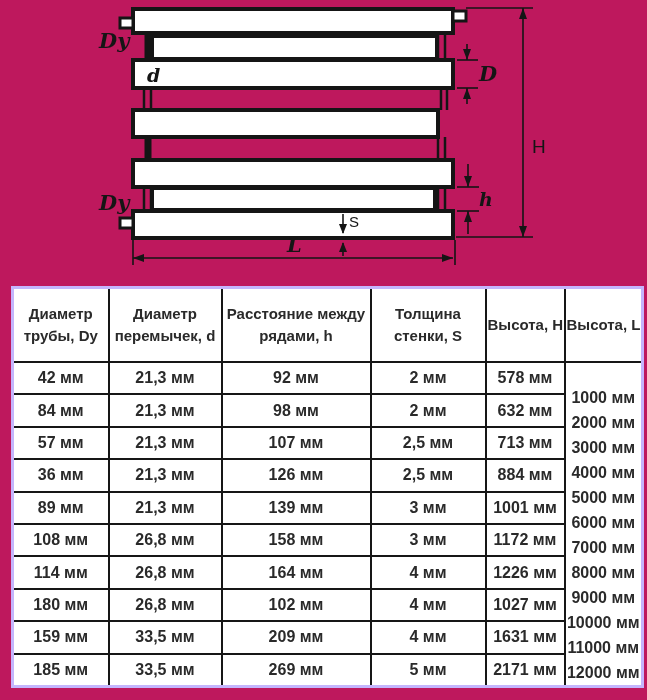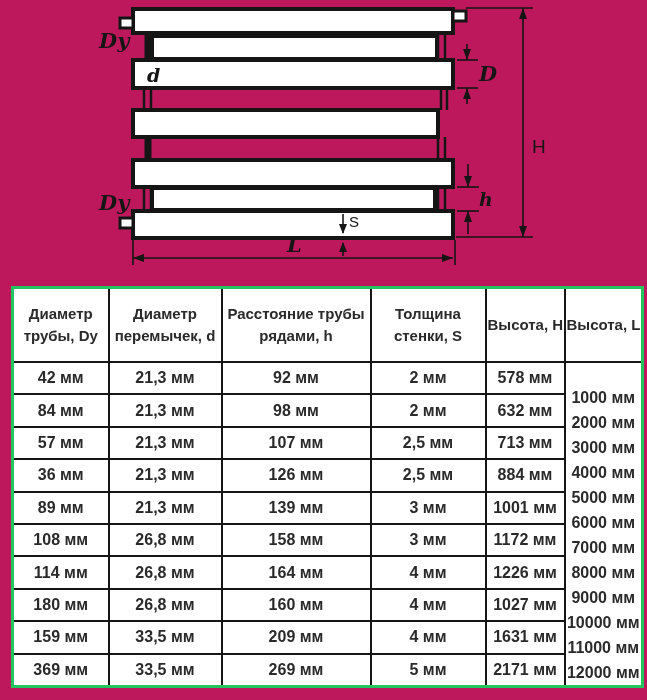--- a/index.html
+++ b/index.html
@@ -4,21 +4,21 @@
 <style>
   html,body{margin:0;padding:0;background:#ffffff;}
   body{width:647px;height:700px;position:relative;overflow:hidden;
        font-family:"Liberation Sans",sans-serif;}
   #stage{position:absolute;inset:0;background:#be185d;}
   #drawing{position:absolute;left:0;top:0;}
 
   table.spec{position:absolute;left:11px;top:286px;width:630px;
     border-collapse:collapse;table-layout:fixed;
     font-family:"Liberation Sans",sans-serif;font-weight:bold;color:#2a2a2a;
-    border:3px solid #22c55e;}
+    border:3px solid #c4b5fd;}
   table.spec th, table.spec td{border:2px solid #161616;text-align:center;
     vertical-align:middle;padding:0 1px;background:#fff;}
   table.spec th{height:72px;font-size:15px;line-height:1.5;font-weight:bold;}
   table.spec th.oneline{white-space:nowrap;}
   table.spec td{height:29px;font-size:16px;white-space:nowrap;}
   td.len-cell{vertical-align:top;padding:0;}
   .len-list{padding-top:22px;}
   .len-list div{line-height:25px;font-size:16px;text-align:center;white-space:nowrap;}
 
   
@@ -126,21 +126,21 @@
         <col style="width:113px">
         <col style="width:149px">
       <col style="width:115px">
         <col style="width:79px">
         <col style="width:78px">
     </colgroup>
     <thead>
       <tr>
         <th>Диаметр трубы, Dy</th>
         <th>Диаметр перемычек, d</th>
-        <th>Расстояние трубы рядами, h</th>
+        <th>Расстояние между рядами, h</th>
         <th>Толщина стенки, S</th>
         <th class="oneline">Высота, H</th>
         <th class="oneline">Высота, L</th>
       </tr>
     </thead>
     <tbody>
       <tr>
         <td>42 мм</td>
         <td>21,3 мм</td>
         <td>92 мм</td>
@@ -201,33 +201,33 @@
       <tr>
         <td>114 мм</td>
         <td>26,8 мм</td>
         <td>164 мм</td>
         <td>4 мм</td>
         <td>1226 мм</td>
       </tr>
       <tr>
         <td>180 мм</td>
         <td>26,8 мм</td>
-        <td>160 мм</td>
+        <td>102 мм</td>
         <td>4 мм</td>
         <td>1027 мм</td>
       </tr>
       <tr>
         <td>159 мм</td>
         <td>33,5 мм</td>
         <td>209 мм</td>
         <td>4 мм</td>
         <td>1631 мм</td>
       </tr>
       <tr>
-        <td>369 мм</td>
+        <td>185 мм</td>
         <td>33,5 мм</td>
         <td>269 мм</td>
         <td>5 мм</td>
         <td>2171 мм</td>
       </tr>
     </tbody>
   </table>
 </div>
 
 </body></html>

